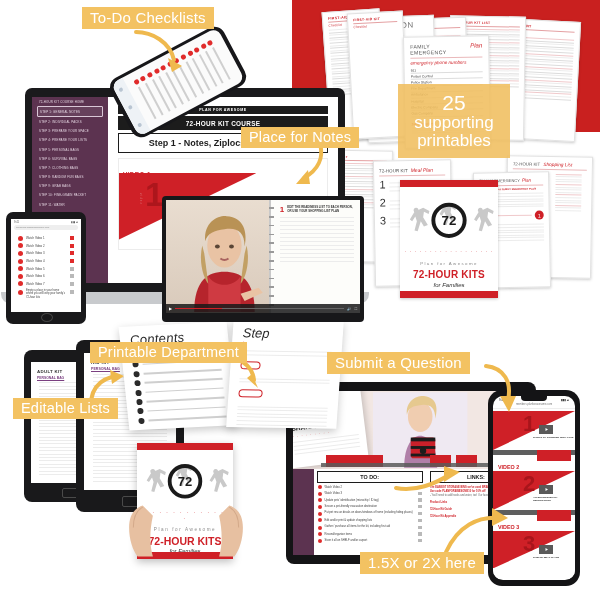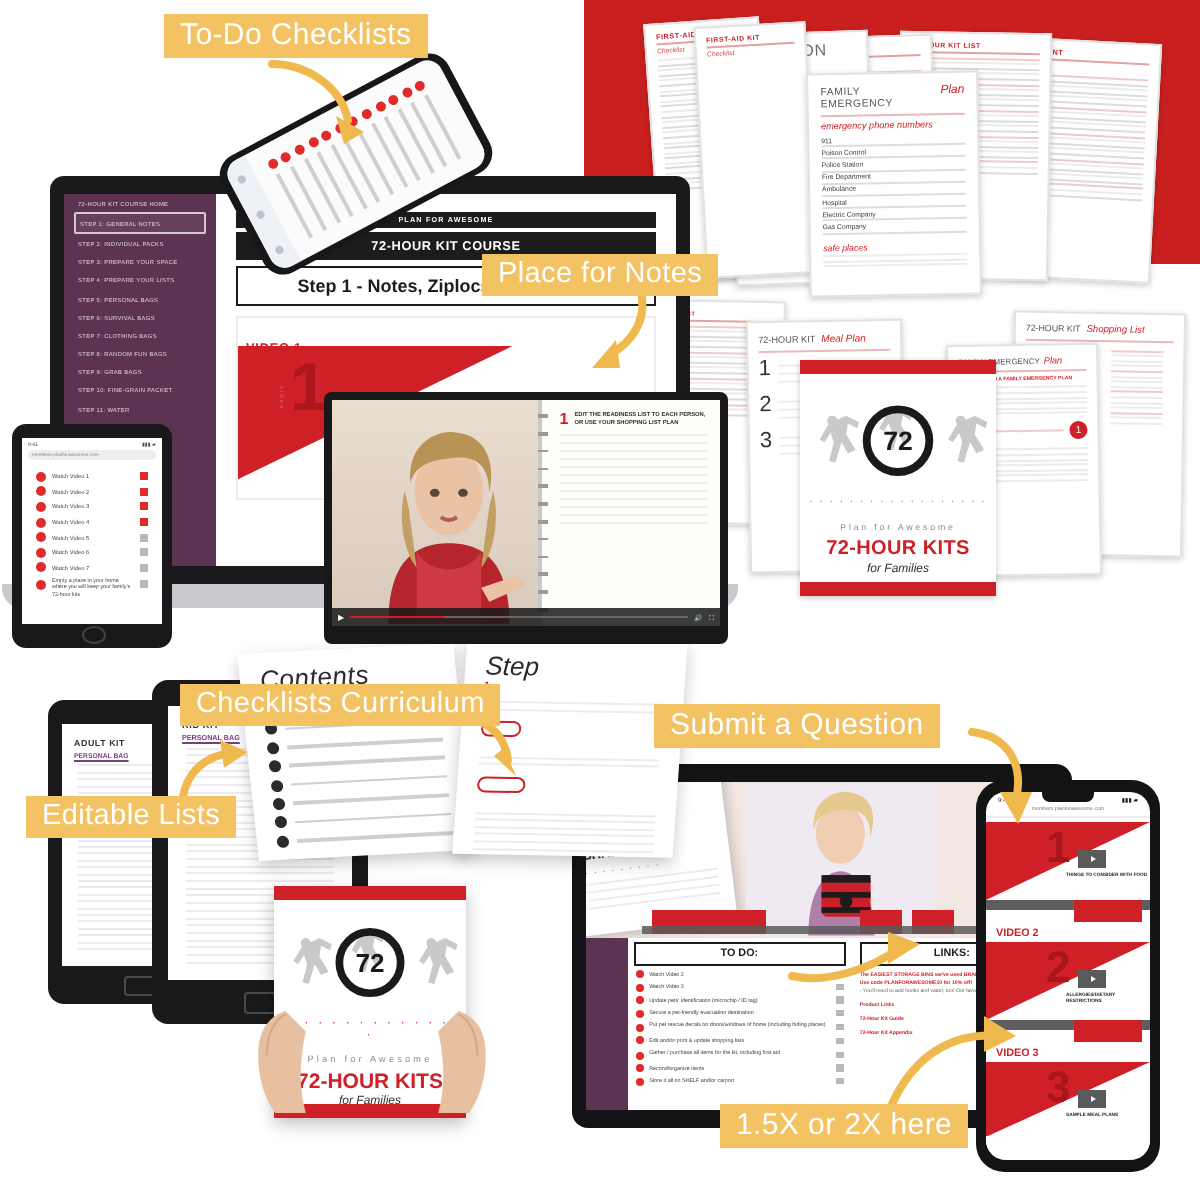--- a/index.html
+++ b/index.html
@@ -415,20 +415,26 @@
         <text x="60" y="40" text-anchor="middle" font-family="Liberation Sans, sans-serif" font-size="17" font-weight="700" fill="#1a1a1a">72</text>
       </svg>
     </div>
     <div style="text-align:center;color:#cf2027;letter-spacing:1px;font-size:5px;line-height:1;">· · · · · · · · · · · · · · · · · ·</div>
     <div style="text-align:center;color:#8d8d8d;font-size:4.4px;letter-spacing:1.4px;margin-top:7px;">Plan for Awesome</div>
     <div style="text-align:center;color:#cf2027;font-size:10px;font-weight:700;letter-spacing:.2px;margin-top:3px;">72-HOUR KITS</div>
     <div style="text-align:center;color:#2e2e2e;font-size:6px;font-style:italic;margin-top:2px;">for Families</div>
     <div style="position:absolute;left:0;right:0;bottom:0;background:#cf2027;height:7px;"></div>
   </div>
 
+  <div style="position:absolute;left:398px;top:84px;width:112px;height:74px;background:rgba(240,190,95,.88);z-index:55;
+              display:flex;flex-direction:column;align-items:center;justify-content:center;line-height:1.04;">
+    <div style="color:#fff;font-size:21px;">25</div>
+    <div style="color:#fff;font-size:17px;">supporting</div>
+    <div style="color:#fff;font-size:17px;">printables</div>
+  </div>
 
   <div id="laptop" class="abs" style="left:25px;top:88px;width:320px;height:218px;">
     <div class="lid"></div>
     <div class="scr">
 
       <div class="lms-side">
         <div class="lms-item">72-HOUR KIT COURSE HOME</div>
         <div class="lms-item active">STEP 1: GENERAL NOTES</div>
         <div class="lms-item">STEP 2: INDIVIDUAL PACKS</div>
         <div class="lms-item">STEP 3: PREPARE YOUR SPACE</div>
@@ -1014,21 +1020,21 @@
   <svg class="arrow" style="left:438px;top:494px;width:76px;height:62px;" viewBox="0 0 76 62">
     <path d="M8 58 C20 32 40 22 62 24" stroke="#efb94e" stroke-width="4" fill="none" stroke-linecap="round"></path>
     <polygon points="54,14 70,24 54,32" fill="#efb94e"></polygon>
   </svg>
 
   <div class="callout" style="left:82px;top:7px;height:22px;font-size:15px;">To-Do Checklists</div>
 
   <div class="callout" style="left:241px;top:127px;height:21px;font-size:14.5px;">Place for Notes</div>
 
 
-  <div class="callout" style="left:90px;top:342px;height:21px;font-size:14.5px;">Checklists Curriculum</div>
+  <div class="callout" style="left:90px;top:342px;height:21px;font-size:14.5px;">Printable Department</div>
 
   <div class="callout" style="left:13px;top:398px;height:21px;font-size:14.5px;">Editable Lists</div>
 
   <div class="callout" style="left:327px;top:352px;height:22px;font-size:15px;">Submit a Question</div>
 
 
   <div class="callout" style="left:360px;top:552px;height:22px;font-size:15px;">1.5X or 2X here</div>
 
 </div>
 

